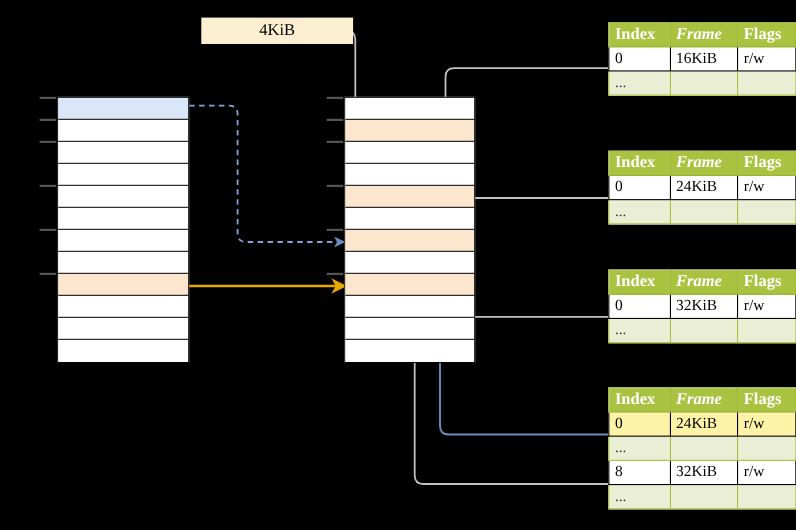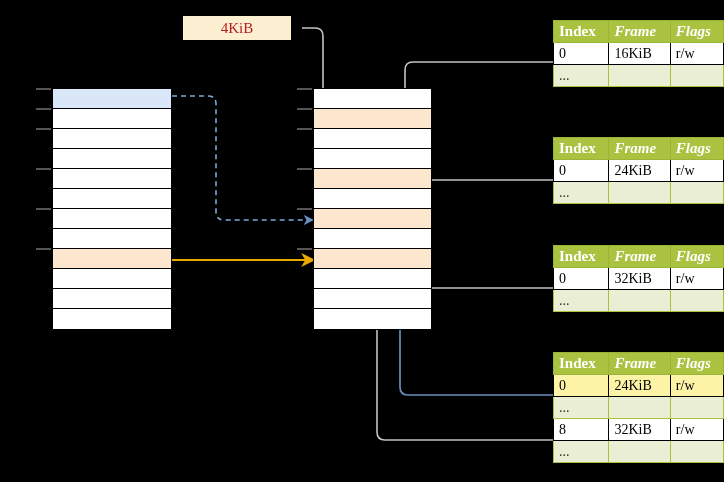--- a/index.html
+++ b/index.html
@@ -5,23 +5,23 @@
   html,body{margin:0;padding:0;background:#000;}
   body{width:724px;height:482px;position:relative;overflow:hidden;
        font-family:"Liberation Serif", serif;}
   #stage{position:absolute;left:0;top:0;width:724px;height:482px;}
 
   
   .abs{position:absolute;box-sizing:border-box;}
 
   
   .label-box{
-    left:183px;top:16px;width:108px;height:24px;
+    left:183px;top:16px;width:138px;height:24px;
     background:#fcefd2;
-    color:#b91c1c;font-size:15px;line-height:24px;text-align:center;
+    color:#000000;font-size:15px;line-height:24px;text-align:center;
   }
 
   
   .memcol{border:1.5px solid #000;background:#fff;}
   .memcol .cell{height:20px;border-bottom:1px solid #000;box-sizing:border-box;background:#fff;}
   .memcol .cell:last-child{border-bottom:none;}
   .memcol .cell.blue{background:#d9e7f9;}
   .memcol .cell.peach{background:#fce6cd;}
 
   #left-col{left:52px;top:88px;width:120px;height:242px;}
@@ -45,21 +45,21 @@
     background:#a9c23f;
     color:#fff;
     font-weight:bold;
     font-size:15px;
     border:1px solid #9bb438;
   }
   .ptable td.ell{background:#e9eed4;border-color:#a9c23f;color:#333;}
   .ptable td.hl{background:#fdf3a6;}
   .col-index{width:53px;margin-top:47px;}
   .col-frame{width:60px;font-style:italic;}
-  .col-flags{width:50px;font-style:italic;}
+  .col-flags{width:50px;}
 
   #pt0{left:553px;top:20px;}
   #pt1{left:553px;top:137px;}
   #pt2{left:553px;top:245px;}
   #pt3{left:553px;top:352px;}
 
   
   #wires{position:absolute;left:0;top:0;width:724px;height:482px;pointer-events:none;}
 </style>
 </head>

